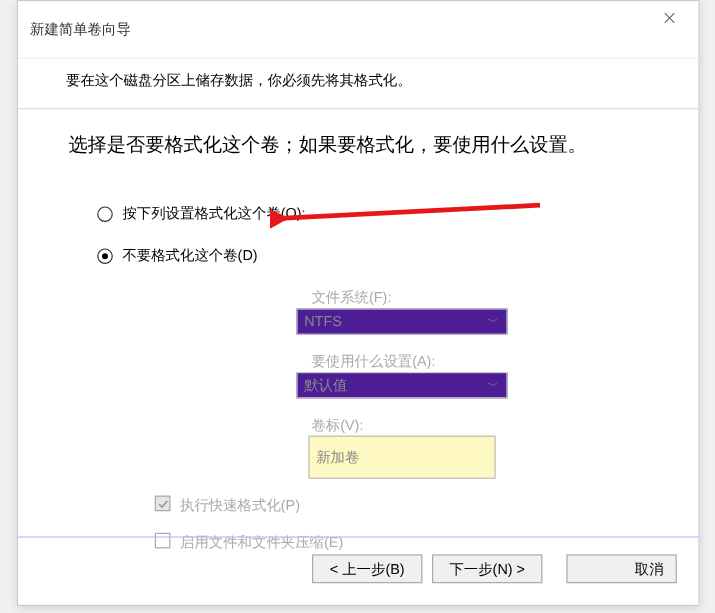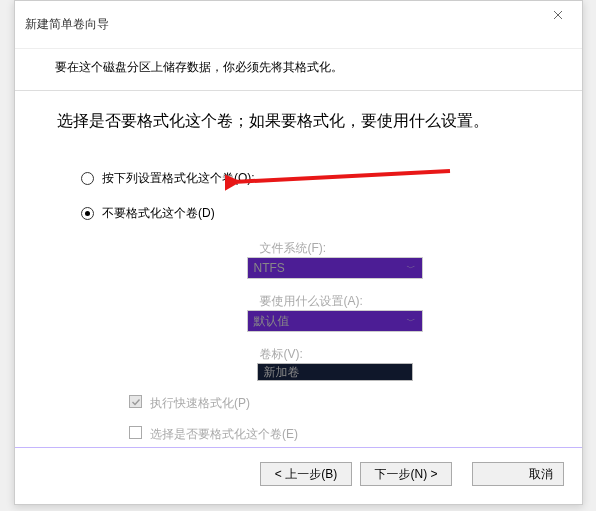--- a/index.html
+++ b/index.html
@@ -133,23 +133,23 @@
       padding: 0 6px;
       color: #888;
       font-size: 12px;
     }
     .select .chevron {
       font-size: 9px;
       color: #999;
     }
     .text-input {
       width: 156px;
-      height: 18px;
+      height: 36px;
       border: 1px solid #bbb;
-      background: #0f172a;
+      background: #fef9c3;
       padding: 0 6px;
       font-size: 12px;
       color: #888;
       font-family: inherit;
     }
     .checkbox-row {
       display: flex;
       margin-bottom: 14px;
       margin-top: 4px;
     }
@@ -271,21 +271,21 @@
           <span class="checkbox checked">
             <svg viewBox="0 0 10 10">
                 <path d="M1.5 5 L4 7.5 L8.5 2.5" stroke="#999" stroke-width="1.4" fill="none"></path>
               </svg>
           </span>
           <span class="checkbox-label">执行快速格式化(P)</span>
         </div>
 
         <div class="checkbox-row">
           <span class="checkbox"></span>
-          <span class="checkbox-label">选择是否要格式化这个卷(E)</span>
+          <span class="checkbox-label">启用文件和文件夹压缩(E)</span>
         </div>
 
       </div>
     </div>
   </div>
 
   <div class="button-bar">
     <button class="btn">&lt; 上一步(B)</button>
     <button class="btn">下一步(N) &gt;</button>
     <button class="btn btn-gap">取消</button>

